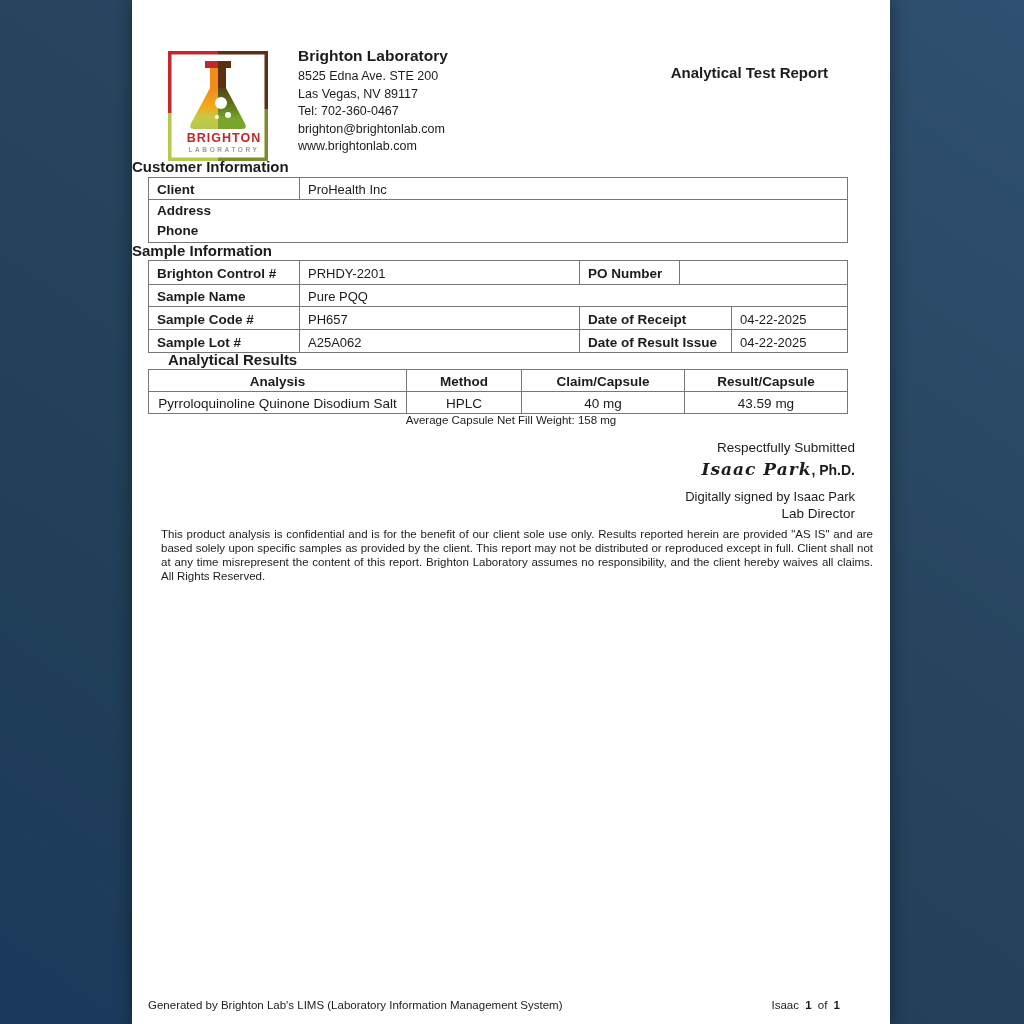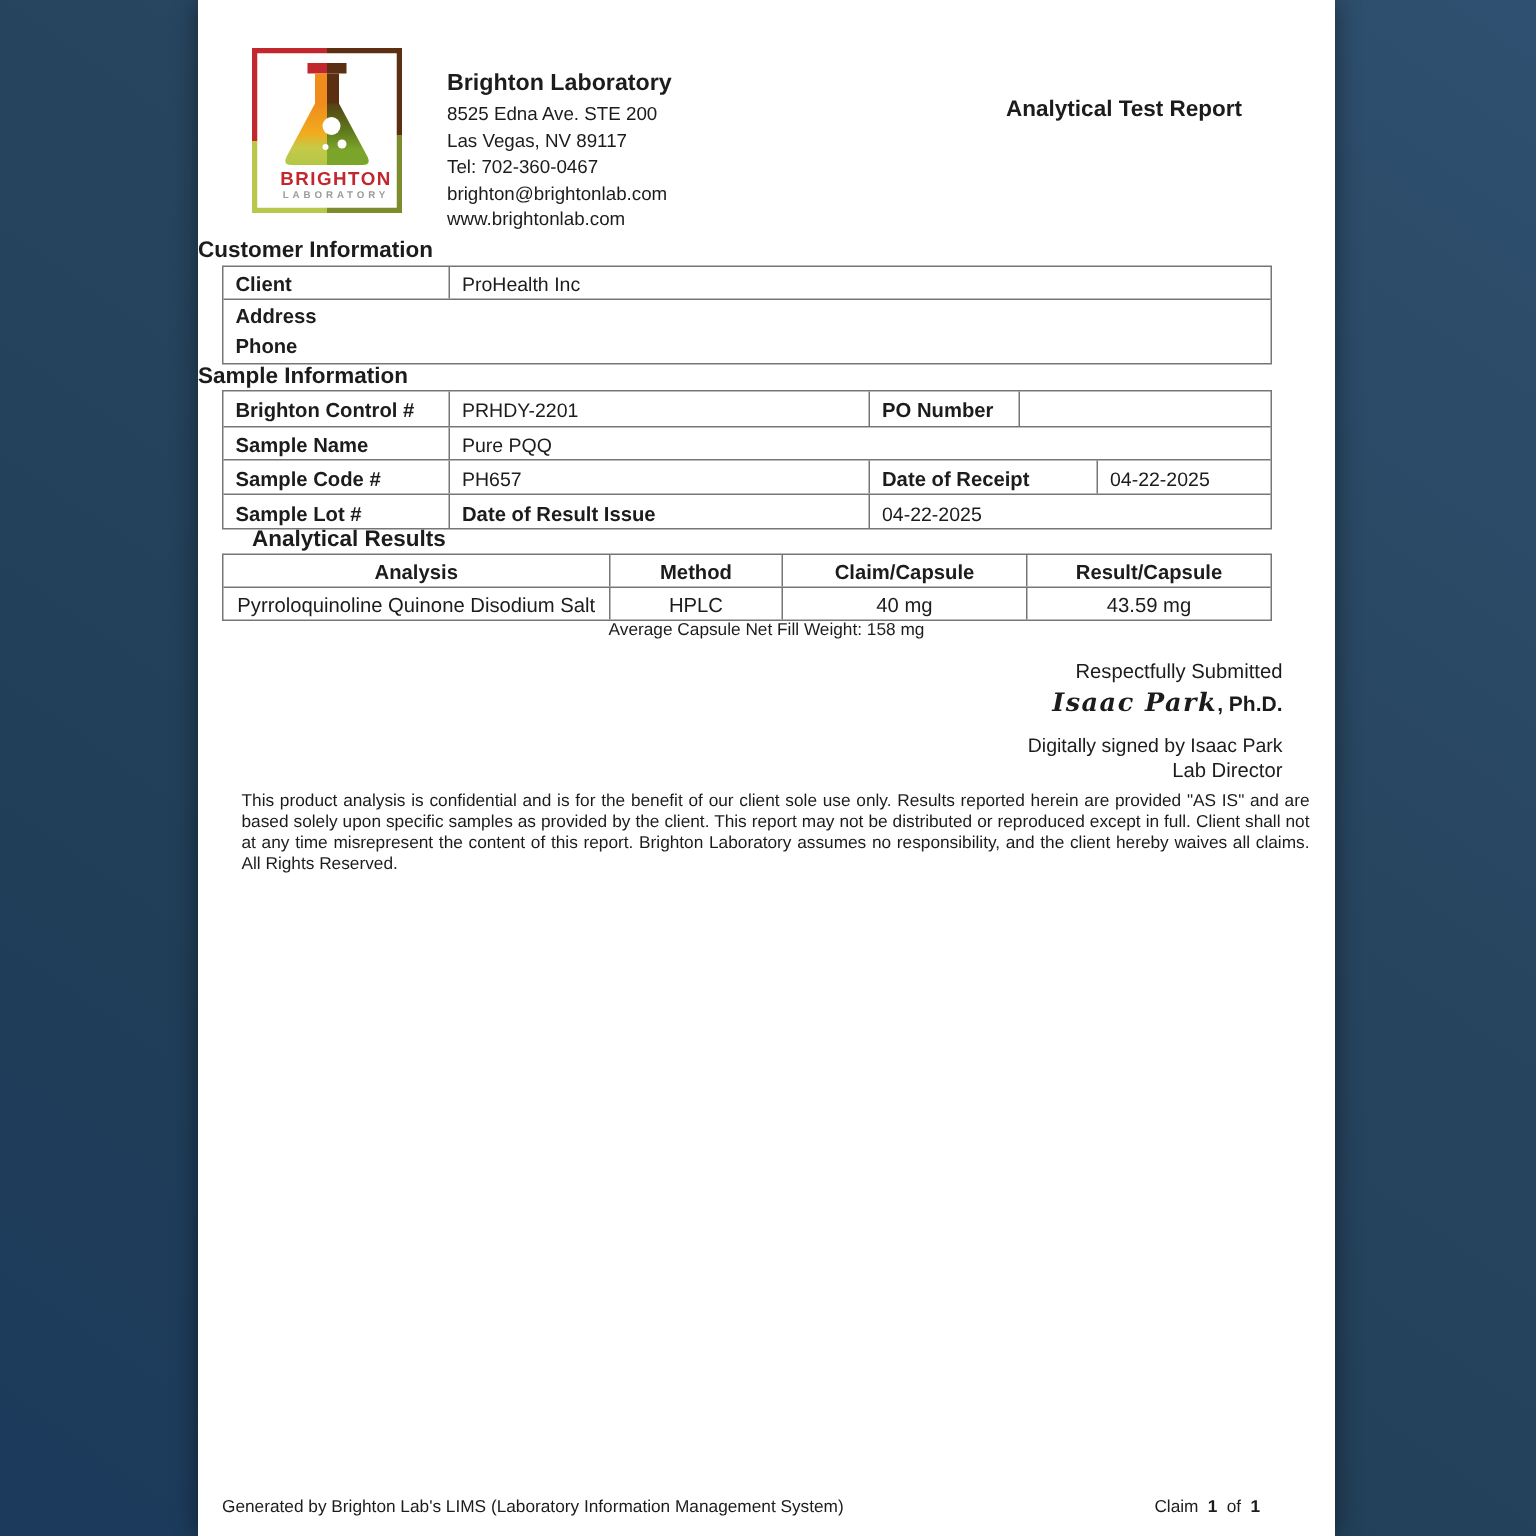--- a/index.html
+++ b/index.html
@@ -17,21 +17,21 @@
     background: #ffffff;
     box-shadow: 0 0 16px rgba(0,0,0,0.45);
   }
   .abs { position: absolute; }
 
   
   .iso-header { top: 6px; left: 0; width: 100%; text-align: center; font-weight: bold; font-size: 14.5px; }
   .report-title { top: 64px; right: 62px; font-weight: bold; font-size: 15px; }
 
   
-  .logo-box { left: 36px; top: 32px; width: 112px; height: 110px; background: #fff; }
+  .logo-box { left: 36px; top: 51px; width: 112px; height: 110px; background: #fff; }
   .logo-box svg { position: absolute; left: 0; top: 0; }
   .logo-brand { position: absolute; left: 0; top: 80px; width: 100%; text-align: center;
     font-weight: bold; font-size: 12.5px; letter-spacing: 1px; color: #c1272d; }
   .logo-sub { position: absolute; left: 0; top: 95px; width: 100%; text-align: center;
     font-size: 6.5px; letter-spacing: 2.6px; color: #9b9b97; font-weight: bold; }
 
   
   .company { left: 166px; top: 46px; line-height: 17.6px; font-size: 12.5px; }
   .company .name { font-size: 15.5px; font-weight: bold; line-height: 20px; margin-bottom: 2px; }
 
@@ -171,20 +171,21 @@
       <div class="cell">Pure PQQ</div>
     </div>
     <div class="row samp-row34">
       <div class="cell lbl">Sample Code #</div>
       <div class="cell">PH657</div>
       <div class="cell lbl">Date of Receipt</div>
       <div class="cell">04-22-2025</div>
     </div>
     <div class="row samp-row34">
       <div class="cell lbl">Sample Lot #</div>
+      <div class="cell">A25A062</div>
       <div class="cell lbl">Date of Result Issue</div>
       <div class="cell">04-22-2025</div>
     </div>
   </div>
 
   <div class="abs section-title" style="top:351px;padding-left:36px;">Analytical Results</div>
 
   <div class="abs tbl" style="top:369px;">
     <div class="row res-head">
       <div class="cell">Analysis</div>
@@ -208,19 +209,19 @@
       <span class="script">Isaac Park</span><span>, Ph.D.</span>
     </div>
     <div class="sig-digital">Digitally signed by Isaac Park</div>
     <div class="sig-role">Lab Director</div>
   </div>
 
   <div class="abs disclaimer">This product analysis is confidential and is for the benefit of our client sole use only. Results reported herein are provided "AS IS" and are based solely upon specific samples as provided by the client. This report may not be distributed or reproduced except in full. Client shall not at any time misrepresent the content of this report. Brighton Laboratory assumes no responsibility, and the client hereby waives all claims. All Rights Reserved.</div>
 
   <div class="abs footer-left">Generated by Brighton Lab's LIMS (Laboratory Information Management System)</div>
   <div class="abs footer-right">
-    <span>Claim</span>
+    <span>Isaac</span>
     <span class="pg-num">1</span>
     <span>of</span>
     <span class="pg-num">1</span>
   </div>
 
 </div>
 
 </body></html>

